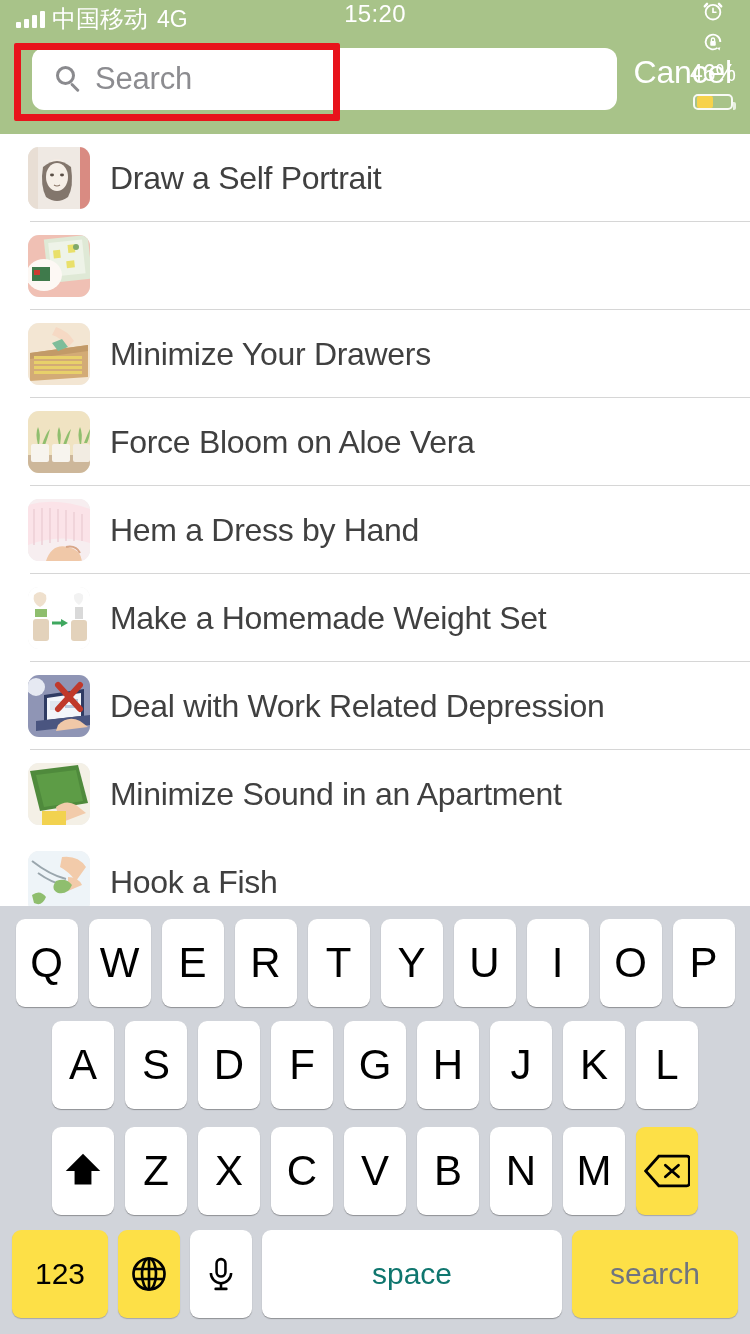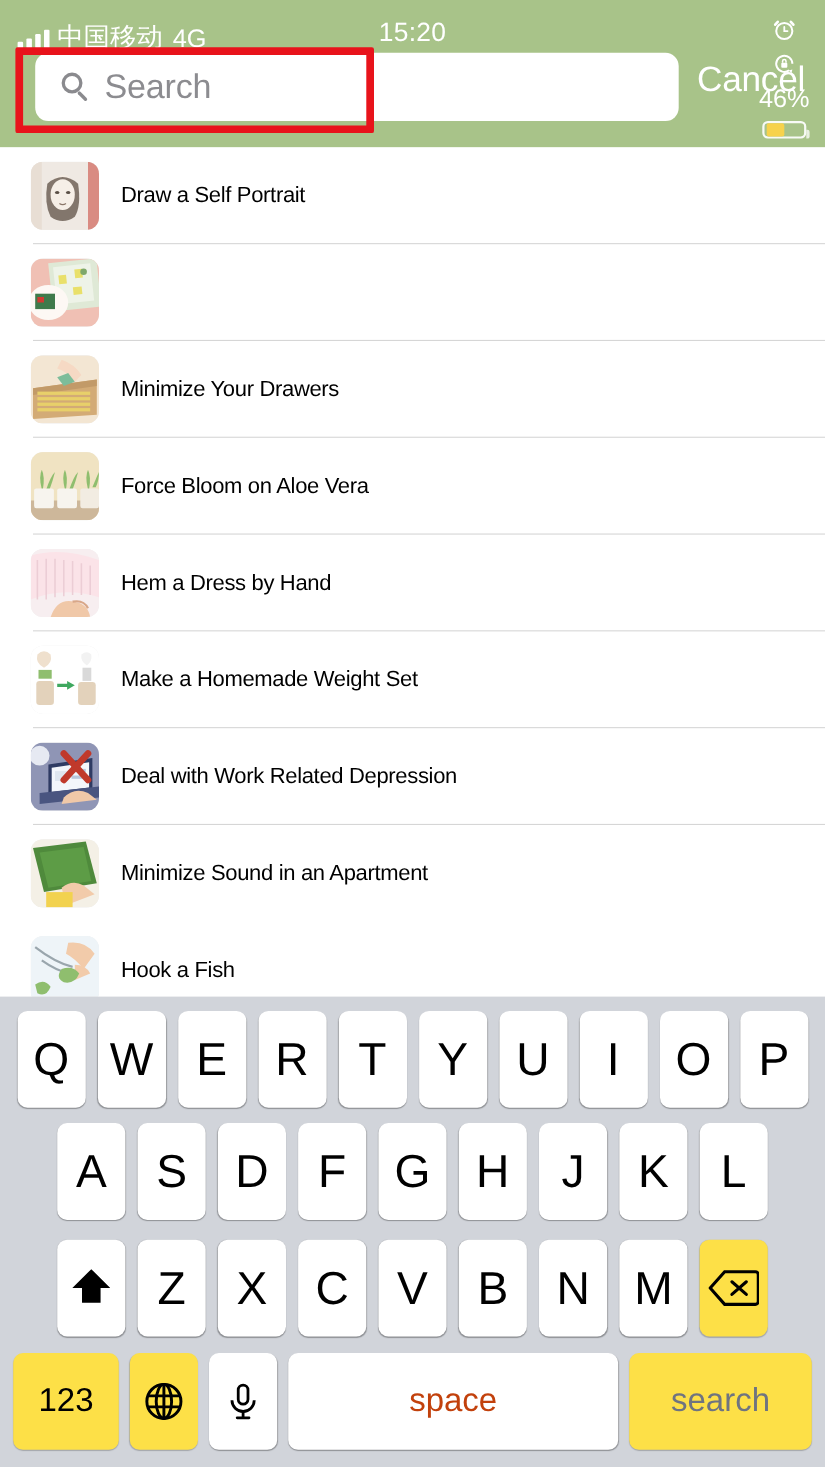--- a/index.html
+++ b/index.html
@@ -9,21 +9,21 @@
     background:#ffffff; overflow:hidden;
   }
   #screen{ position:relative; width:750px; height:1334px; overflow:hidden; background:#fff; }
 
   
   .header{
     position:absolute; left:0; top:0; width:750px; height:134px;
     background:#a8c389;
   }
   .statusbar{
-    position:absolute; left:0; top:16px; width:750px; height:38px;
+    position:absolute; left:0; top:0; width:750px; height:38px;
     display:flex; align-items:center; color:#ffffff;
   }
   .sb-left{ position:absolute; left:16px; top:0; height:38px; display:flex; align-items:center; gap:7px; }
   .sb-center{ position:absolute; left:0; top:0; width:750px; height:38px; display:flex; justify-content:center; }
   .sb-right{ position:absolute; right:14px; top:0; height:38px; display:flex; align-items:center; gap:9px;flex-direction:column; }
 
   .bars{ display:flex; align-items:flex-end; gap:3px; height:17px; }
   .bars i{ display:block; width:5px; background:#fff; border-radius:1px; }
   .bars i:nth-child(1){ height:6px; }
   .bars i:nth-child(2){ height:9px; }
@@ -70,21 +70,21 @@
     position:relative; height:88px; display:flex; align-items:center;
     padding-left:28px;
   }
   .row .sep{ position:absolute; left:30px; right:0; bottom:0; height:1px; background:#d6d6d6; }
   .thumb{
     width:62px; height:62px; border-radius:11px; flex:0 0 auto;
     overflow:hidden; position:relative; background:#eee;
   }
   .thumb svg{ display:block; width:62px; height:62px; }
   .rowlabel{
-    margin-left:20px; font-size:20px; color:#000000; letter-spacing:-0.3px; white-space:nowrap;
+    margin-left:20px; font-size:32px; color:#404040; letter-spacing:-0.3px; white-space:nowrap;
   }
 
   
   .keyboard{
     position:absolute; left:0; top:906px; width:750px; height:428px;
     background:#d1d4da;
   }
   .krow{ display:flex; align-items:center; justify-content:center; }
   .krow.r1{ height:106px; padding-top:8px; gap:11px; }
   .krow.r2{ height:106px; gap:11px; }
@@ -93,21 +93,21 @@
 
   .key{
     background:#ffffff; border-radius:9px;
     box-shadow:0 1px 1px rgba(0,0,0,0.32);
     display:flex; align-items:center; justify-content:center;
     font-size:42px; color:#000; font-weight:400;
     height:88px; width:62px; flex:0 0 auto;
   }
   .key.dark{ background:#fde047; box-shadow:0 1px 1px rgba(0,0,0,0.22); }
   .key.wide{ width:92px; }
-  .key.space{ width:300px; font-size:30px; color:#c2410c; }
+  .key.space{ width:300px; font-size:30px; color:#0f766e; }
   .key.sendkey{ width:166px; font-size:30px; color:#6f7480; }
   .key.num{ width:96px; font-size:30px; }
   .key.mic{ width:62px; }
   .krow.r3 .key{ width:62px; }
   svg.glyph{ display:block; }
 </style>
 </head>
 <body>
 
 <div id="screen">

